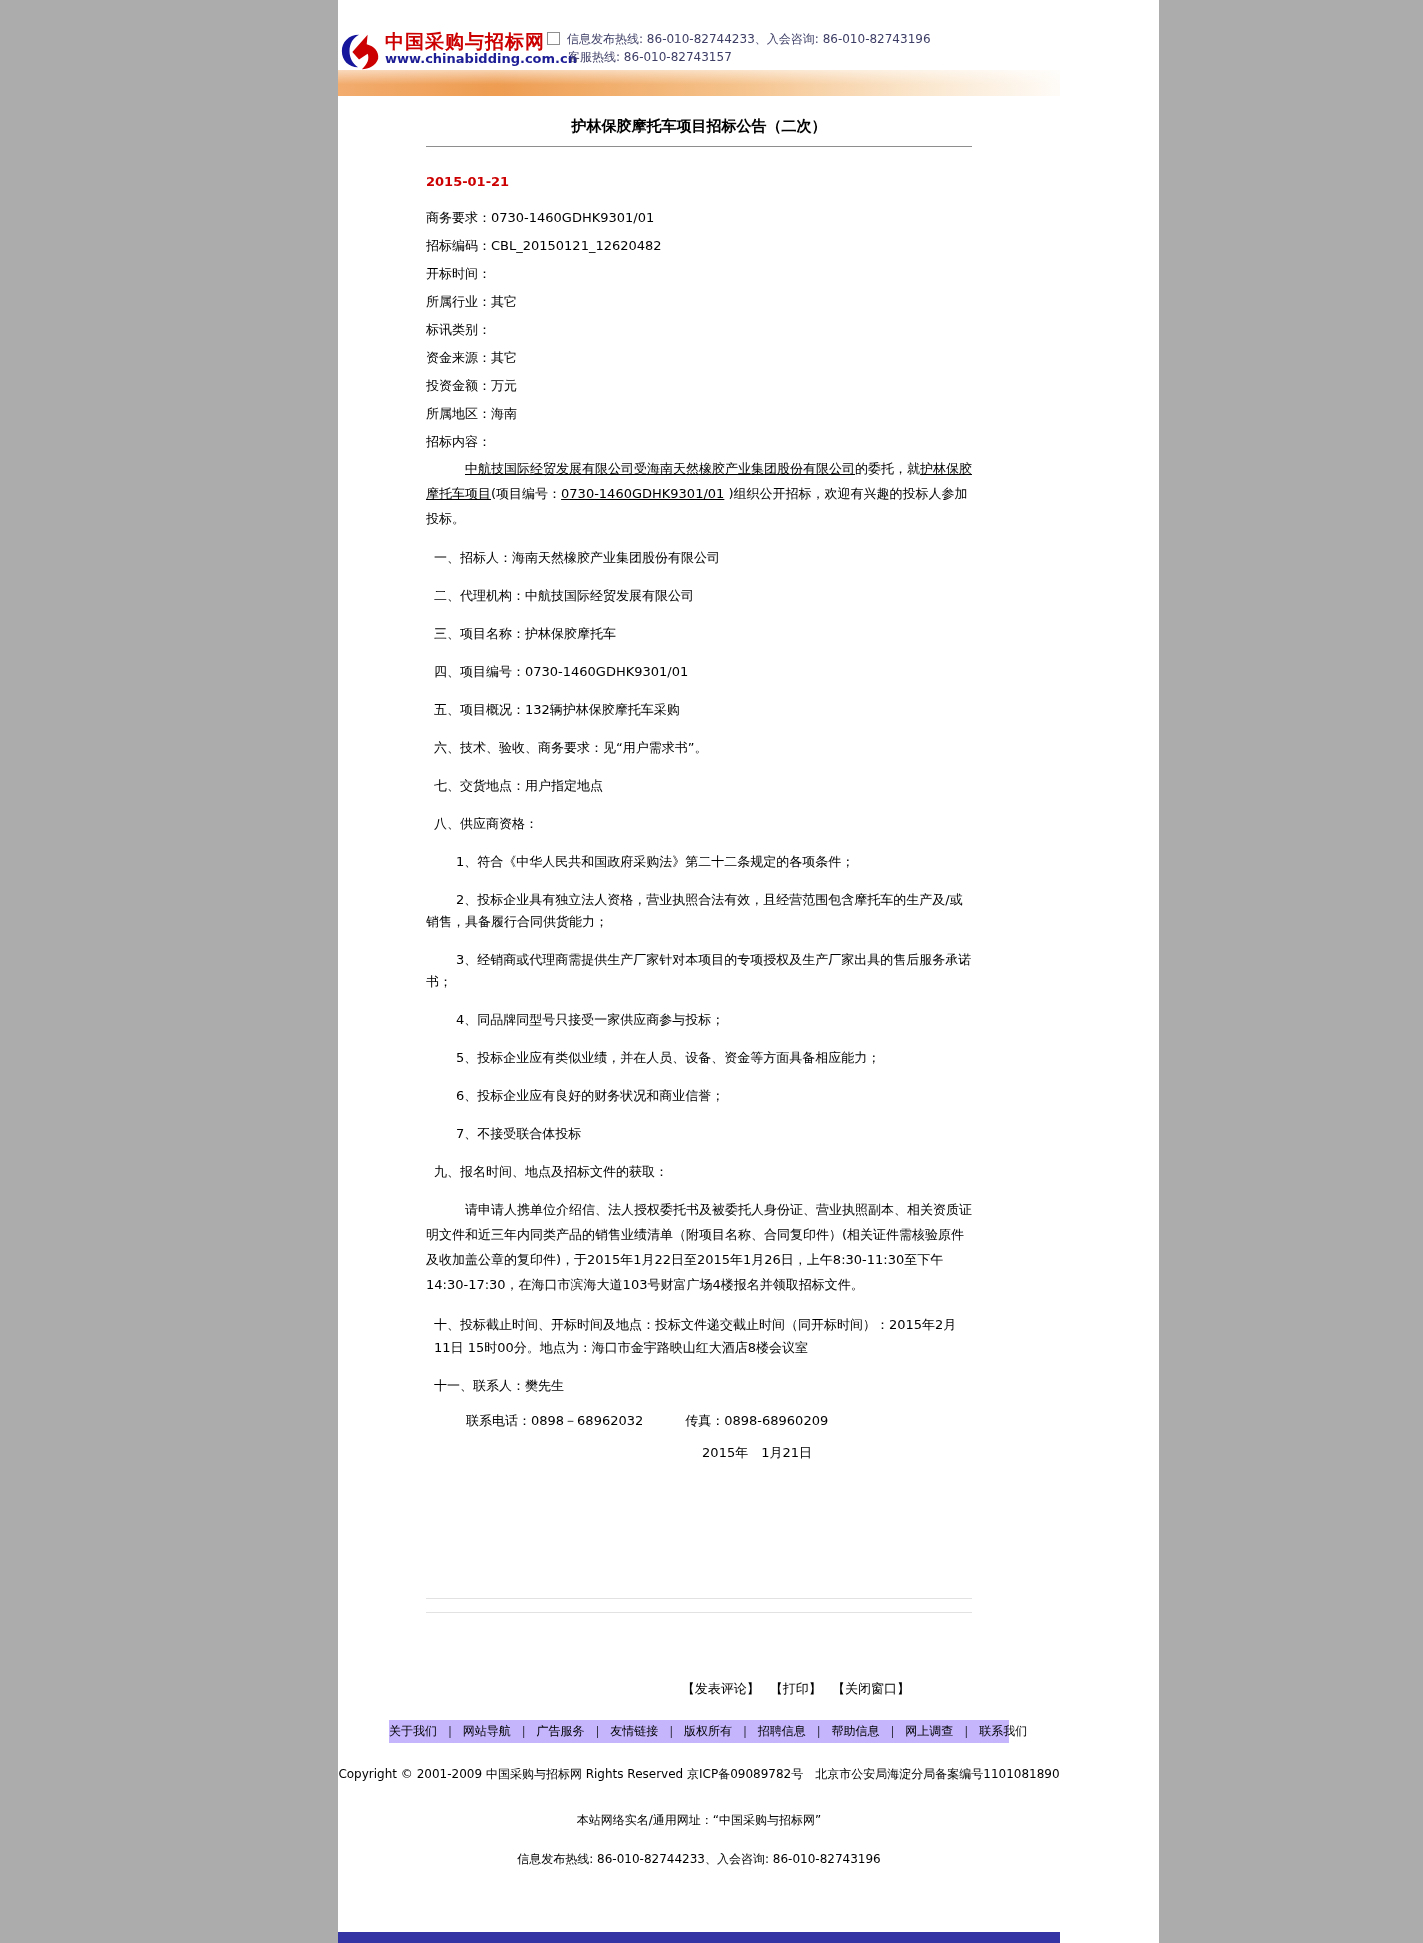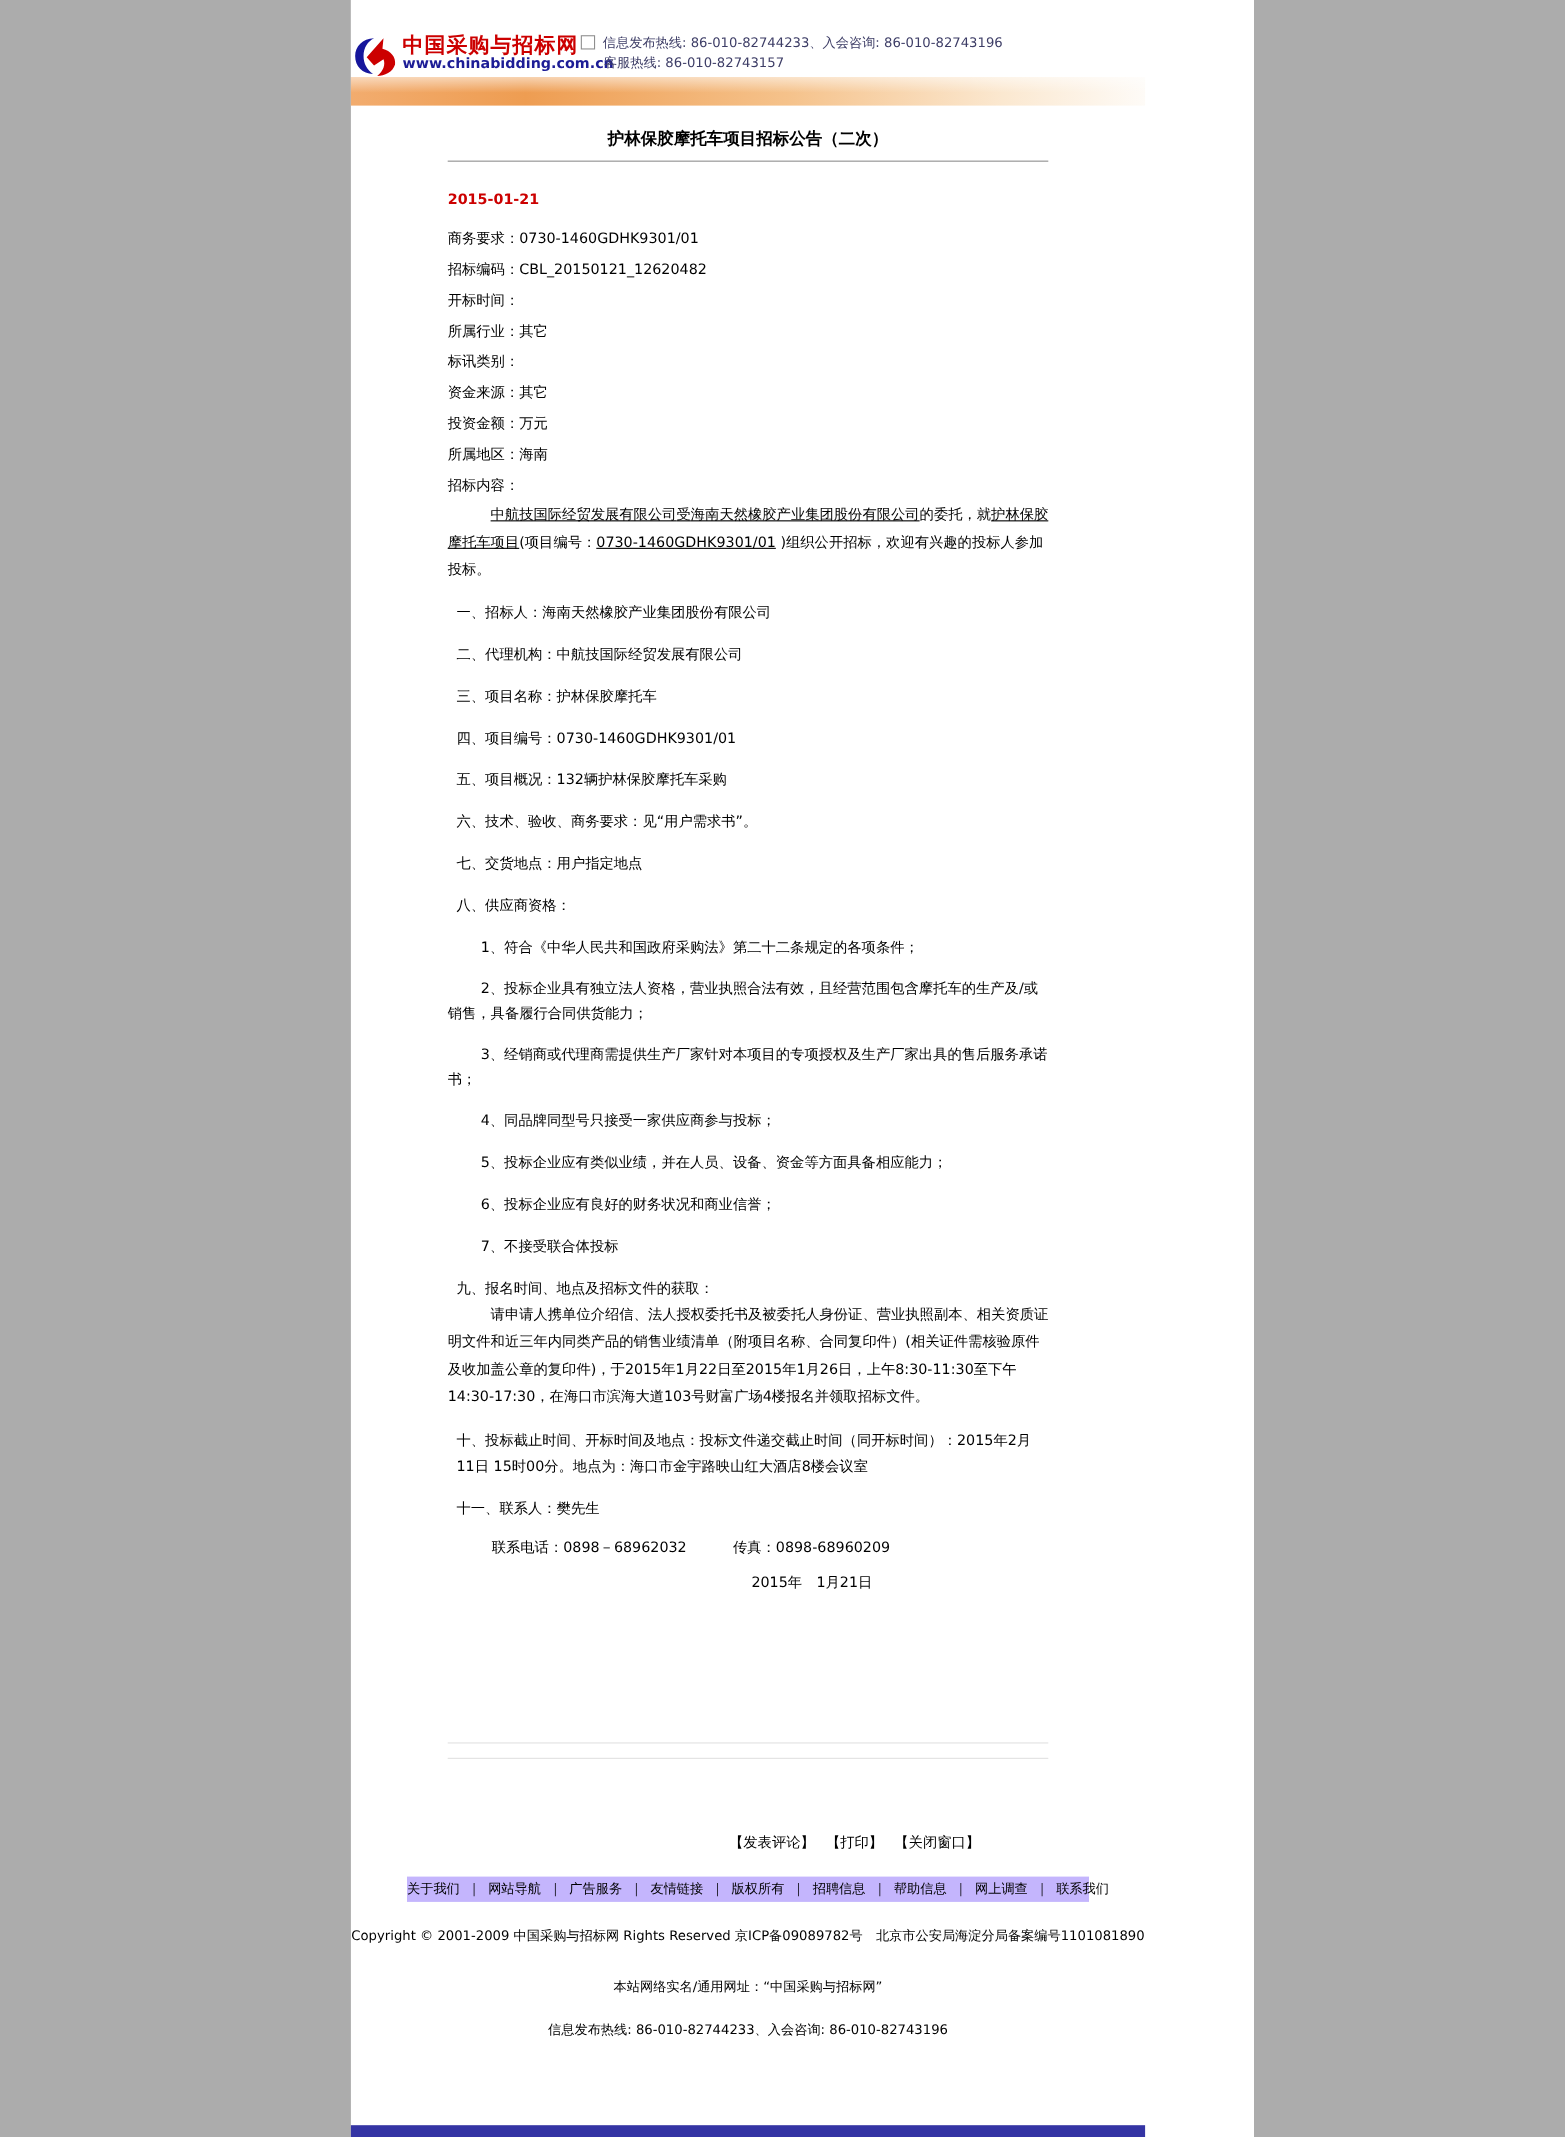--- a/index.html
+++ b/index.html
@@ -1,18 +1,18 @@
 <!DOCTYPE html>
 <html><head>
 <meta charset="utf-8">
 <style>
   * { margin:0; padding:0; box-sizing:border-box; }
   html,body { font-family:"DejaVu Sans","Liberation Sans",sans-serif; }
   body { background:#ACACAC; width:1423px; height:1943px; position:relative; }
-  .page { position:absolute; left:319px; top:0; width:821px; height:1943px; background:#FFFFFF; }
+  .page { position:absolute; left:338px; top:0; width:821px; height:1943px; background:#FFFFFF; }
   .inner { position:relative; width:722px; height:1943px; }
 
   
   .site-header { position:relative; height:70px; background:#fff; }
   .logo { position:absolute; left:1px; top:31px; display:flex; align-items:flex-start; }
   .logo-icon { width:42px; height:40px; margin-right:4px; }
   .logo-cn { font-size:19px; font-weight:bold; color:#CC0000; letter-spacing:1px; line-height:20px; white-space:nowrap; }
   .logo-url { font-size:13px; font-weight:bold; color:#1D1D96; line-height:15px; white-space:nowrap; }
   .hd-info { position:absolute; left:209px; top:30px; font-size:12px; color:#3D3D66; line-height:18px; white-space:nowrap; }
   .hd-box { display:inline-block; width:13px; height:13px; border:1px solid #8F8F8F; background:#fff; margin-right:7px; vertical-align:-2px; }
@@ -29,21 +29,21 @@
   .doc-title { text-align:center; font-weight:bold; font-size:15px; padding-top:21px; }
   .title-hr { border:0; border-top:1px solid #8E8E8E; margin:10px 0 0; }
   .doc-date { text-align:left; color:#CC0000; font-weight:bold; font-size:13px; margin-top:27px; }
   .fields { margin-top:15px; }
   .field { line-height:28px; white-space:nowrap; }
   .intro { line-height:25px; text-indent:3em; }
   .u { text-decoration:underline; }
   .sec, .sub, .sec10, .sec11 { margin-top:16px; line-height:22px; }
   .sec { padding-left:8px; }
   .sub { text-indent:30px; }
-  .sec9-body { line-height:25px; text-indent:3em; }
+  .sec9-body { margin-top:14px; line-height:25px; text-indent:3em; }
   .sec10 { padding-left:8px; line-height:23px; }
   .sec11 { padding-left:8px; }
   .contact { margin-top:15px; padding-left:40px; }
   .gap { display:inline-block; width:42px; }
   .sign-date { margin-top:14px; text-align:right; padding-right:160px; }
   .doc-hr1 { border:0; border-top:1px solid #E2E2E2; margin-top:136px; }
   .doc-hr2 { border:0; border-top:1px solid #E2E2E2; margin-top:13px; }
   .agent-block { margin-top:15px; line-height:28px; }
 
   .actions { margin-top:67px; text-align:right; padding-right:150px; font-size:13px; color:#000; white-space:nowrap; }

